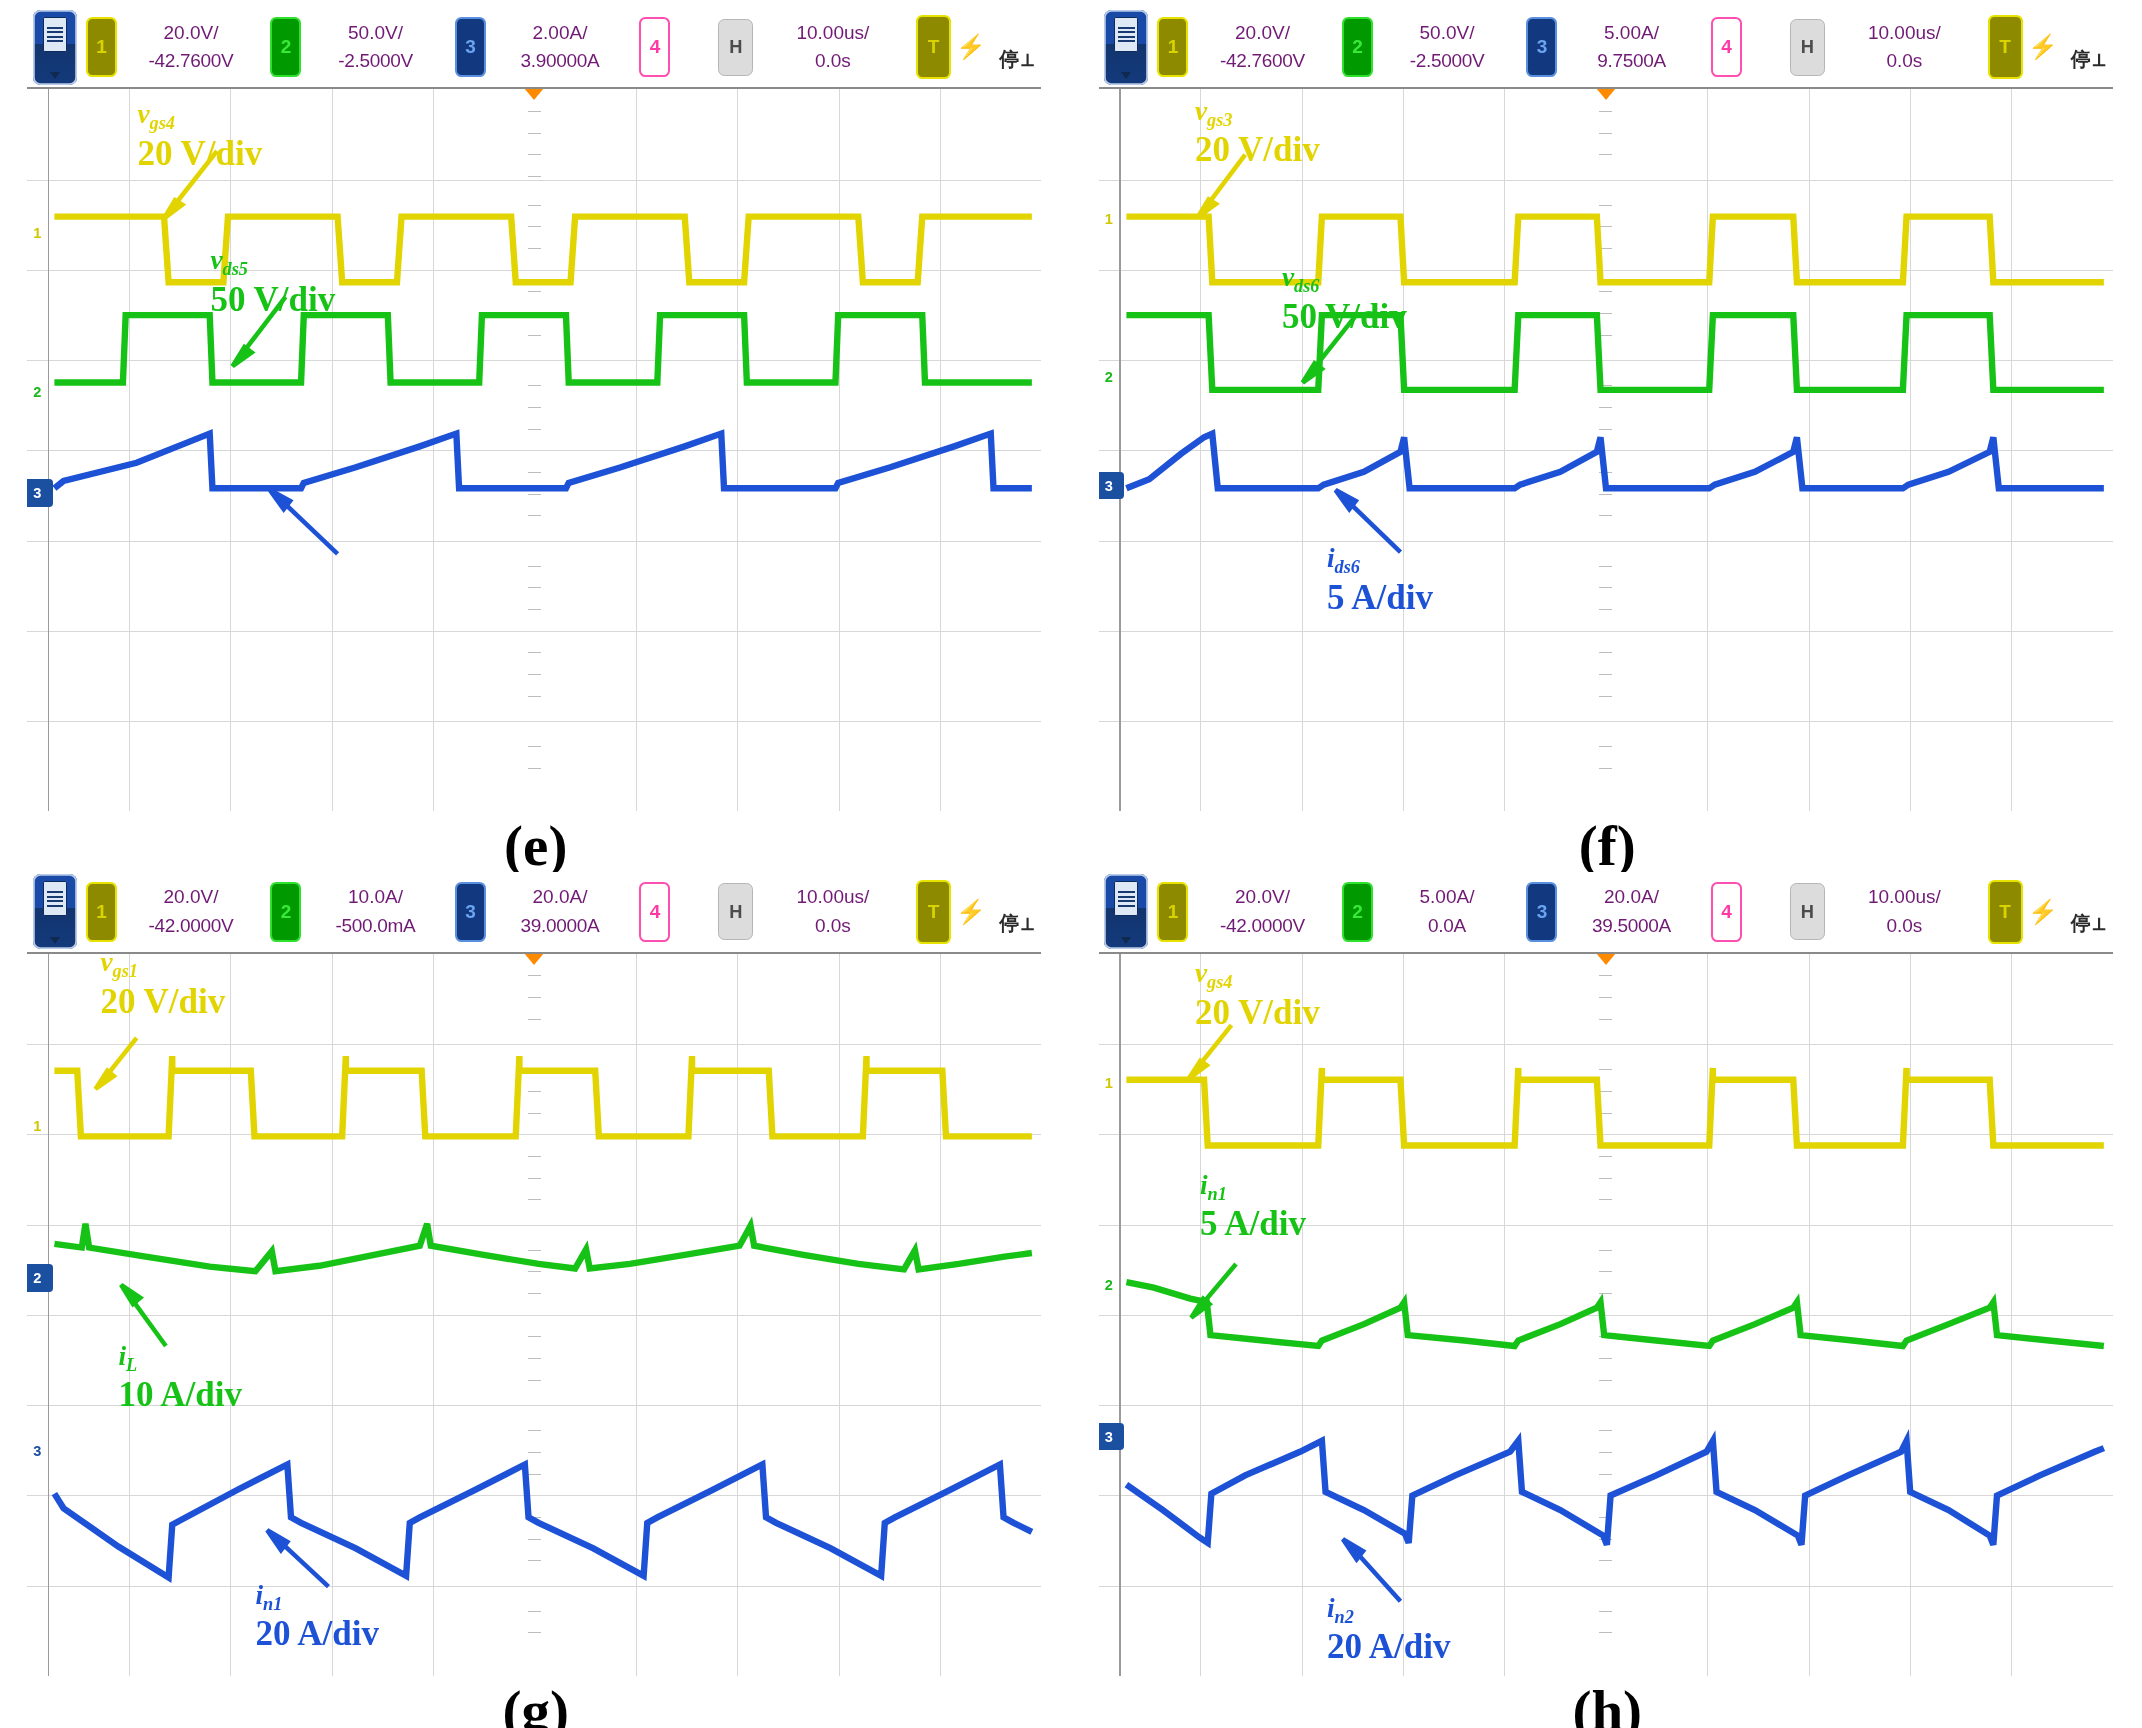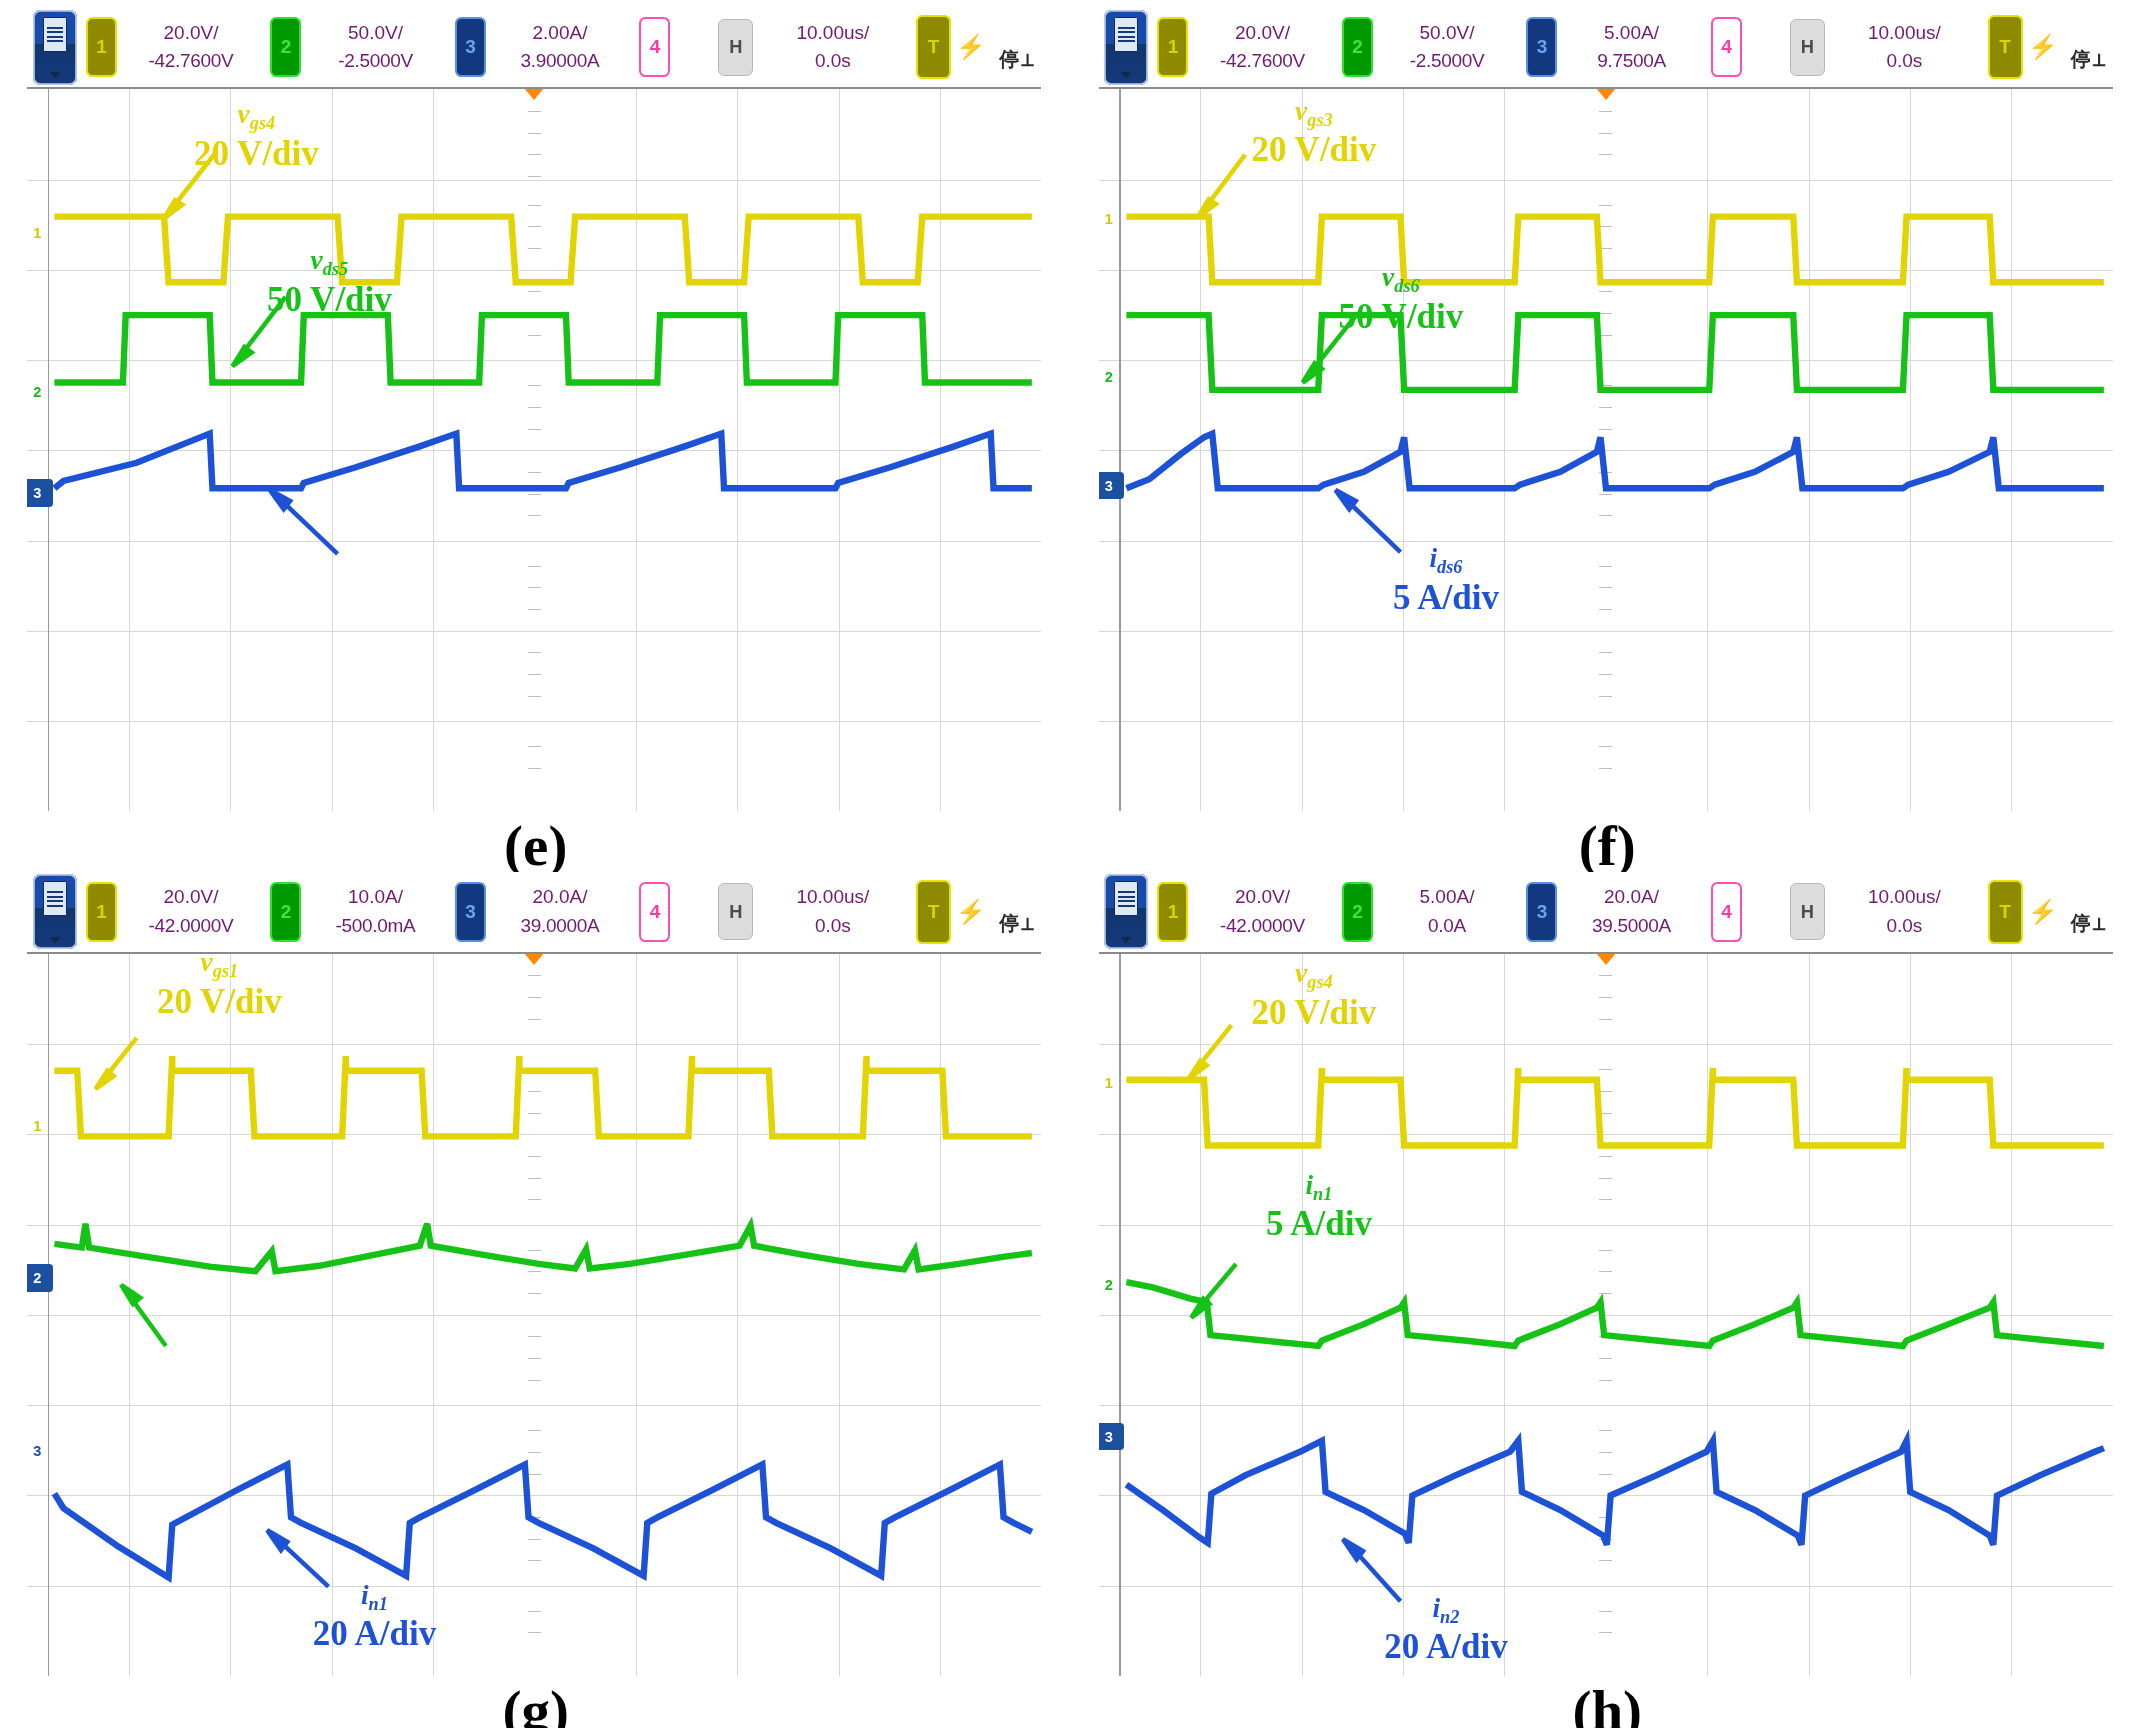--- a/index.html
+++ b/index.html
@@ -108,21 +108,21 @@
     display:flex;align-items:center;justify-content:center;
     font-family:"Liberation Sans",sans-serif;font-size:14.6px;font-weight:bold;
   }
   .gnd1{color:#cfc800;background:transparent;}
   .gnd2{color:#1fb81f;background:transparent;}
   .gnd3{color:#ffffff;background:#1b4fa0;}
 
   svg.trace{position:absolute;left:0;top:0;width:100%;height:100%;overflow:visible;}
 
   
-  .anno{position:absolute;text-align:center;line-height:1.05;white-space:nowrap;pointer-events:none;}
+  .anno{position:absolute;line-height:1.05;white-space:nowrap;pointer-events:none;}
   .anno .sym{font-style:italic;font-weight:bold;font-size:27.4px;display:block;}
   .anno .sym sub{font-size:18.3px;font-style:italic;}
   .anno .unit{font-weight:bold;font-size:35px;display:block;margin-top:1.8px;}
   .a-yellow{color:#e2d400;}
   .a-green{color:#17c217;}
   .a-blue{color:#1d52d6;}
 
   .panel-label{
     position:absolute;width:100%;text-align:center;
     font-family:"Liberation Serif",serif;font-weight:bold;font-size:57px;color:#000;
@@ -487,20 +487,24 @@
           <g stroke="#1d52d6" stroke-width="5" fill="#1d52d6">
             <line x1="330" y1="694" x2="272" y2="640"></line>
             <polygon points="263,632 285,645 278,654"></polygon>
           </g>
         </svg>
 
         <div class="anno a-yellow" style="left:73px;top:-5.5px;width:238px">
           <span class="sym"><i>v</i><sub>gs1</sub></span>
           <span class="unit">20 V/div</span>
         </div>
+        <div class="anno a-green" style="left:91px;top:388px;width:238px">
+          <span class="sym"><i>i</i><sub>L</sub></span>
+          <span class="unit">10 A/div</span>
+        </div>
         <div class="anno a-blue" style="left:228px;top:627px;width:238px">
           <span class="sym"><i>i</i><sub>n1</sub></span>
           <span class="unit">20 A/div</span>
         </div>
       </div>
     </div>
     <div class="panel-label" style="top:813px">(g)</div>
   </div>
 
   <div class="panel">

